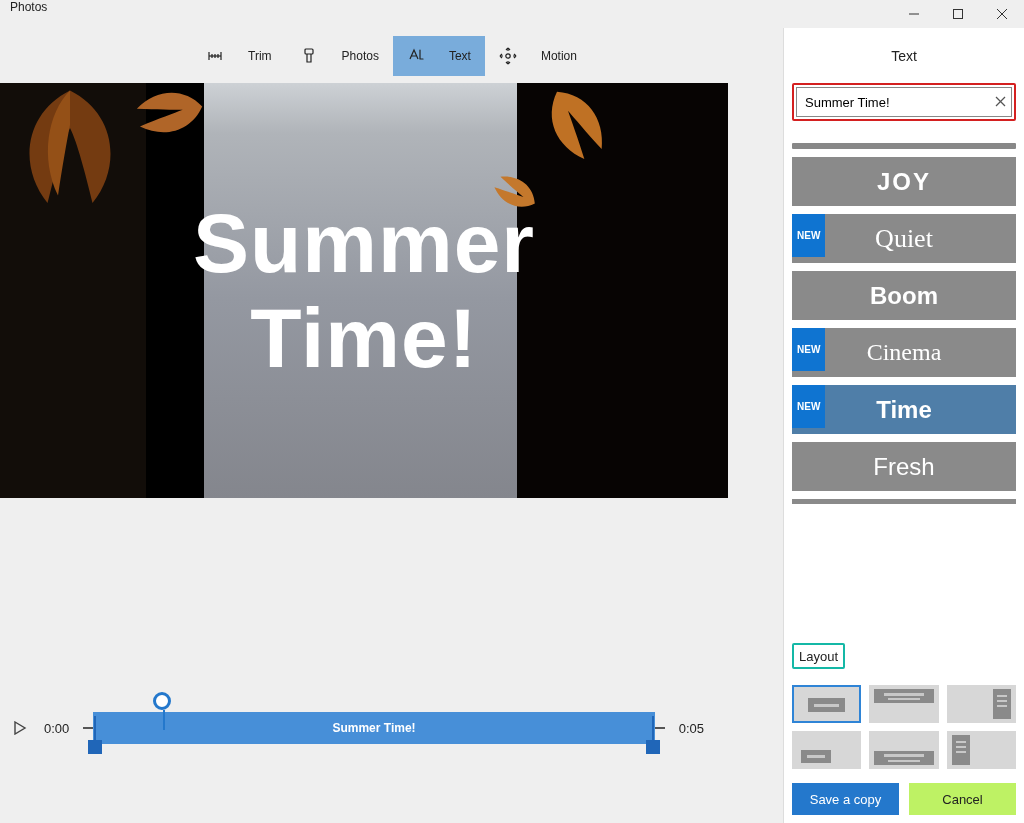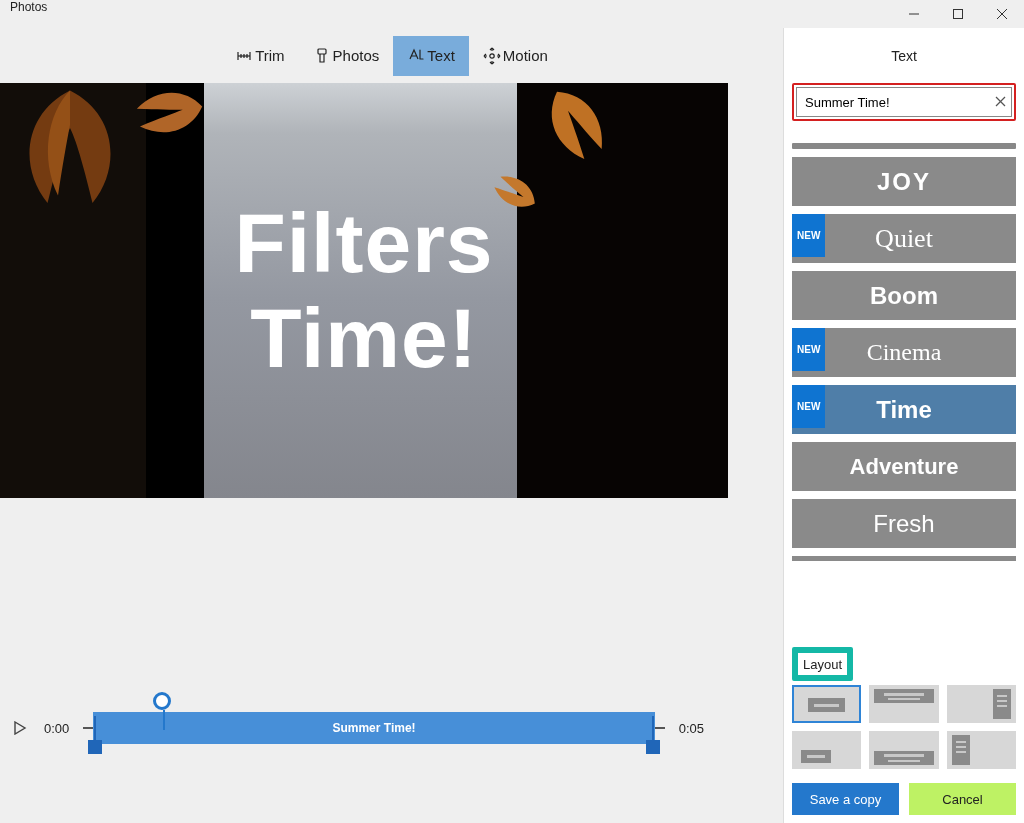--- a/index.html
+++ b/index.html
@@ -13,21 +13,21 @@
   .winbtn { width: 44px; height: 28px; display: flex; align-items: center; justify-content: center; color: #333; }
   .winbtn svg { stroke: #333; stroke-width: 1; fill: none; }
 
   
   .main { flex: 1; display: flex; position: relative; }
 
   .editor { flex: 1; display: flex; flex-direction: column; background: #efefef; position: relative; min-width:0; }
 
   
   .toolbar { height: 55px; display: flex; align-items: center; justify-content: center; gap: 0; }
-  .toolbtn { display: flex; align-items: center; gap: 2px; height: 40px; padding: 0 14px; font-size: 15px; color: #222; cursor: pointer; }
+  .toolbtn { display: flex; align-items: center; gap: 24px; height: 40px; padding: 0 14px; font-size: 12px; color: #222; cursor: pointer; }
   .toolbtn.active { background: #79acdb; }
   .toolbtn svg { stroke: #222; stroke-width: 1.2; fill: none; }
 
   
   .preview-wrap { height: 415px; position: relative; }
   .preview { position: absolute; left: 0; right: 55px; top:0; bottom:0; background: #000; overflow:hidden;}
   .preview .dark-left { position:absolute; left:0; top:0; width:20%; height:100%; background:#120d09;}
   .preview .dark-right{ position:absolute; right:0; top:0; width:29%; height:100%; background:#070403;}
   .preview .center-strip{ position:absolute; left:28%; top:0; width:43%; height:100%;
     background: linear-gradient(180deg,#cdd1d5 0%,#b0b4b9 12%,#9498a1 52%,#84868d 100%);
@@ -71,21 +71,21 @@
   .quiet{font-family:Georgia,serif; font-size:26px;}
   .boom{font-weight:800; font-size:24px;}
   .cinema{font-family:Georgia,serif; font-size:24px;}
   .bold{font-weight:900; font-size:24px;}
   .adventure{font-weight:800; font-size:22px; font-stretch:condensed;}
   .classic{font-family:Georgia,serif; font-size:22px; letter-spacing:1px;}
   .fresh{font-size:24px;}
   .style-peek{height:5px; background:#8a8a8a;}
 
   .layout-section{margin-top:18px;}
-  .layout-label-wrap{display:inline-block; border:6px solid #14b8a6; padding:2px 5px; border-radius:2px; margin-bottom:4px;}
+  .layout-label-wrap{display:inline-block; border:2px solid #14b8a6; padding:2px 5px; border-radius:2px; margin-bottom:16px;}
   .layout-label{font-size:13px; color:#222;}
   .layout-grid{display:grid; grid-template-columns:repeat(3,1fr); gap:8px;}
   .layout-item{border:1px solid transparent; background:#d7d7d7; height:38px; position:relative; cursor:pointer;}
   .layout-item.selected{border:2px solid #2f84d6;}
   .lay-box{position:absolute; background:#8a8a8a;}
   .lay-line{position:absolute; background:#c8c8c8;}
 
   .actions{display:flex; gap:10px; margin-top:14px;}
   .btn{flex:1; height:32px; display:flex; align-items:center; justify-content:center; font-size:13px; cursor:pointer;}
   .btn-primary{background:#2478cc; color:#fff;}
@@ -166,21 +166,21 @@
           <svg class="leaf" style="left:120px; top:-15px; width:90px; height:90px; transform:rotate(80deg);" viewBox="0 0 100 100">
             <path d="M50 8 C25 25 22 55 40 80 C45 58 48 40 50 30 C52 40 55 58 60 80 C78 55 75 25 50 8 Z" fill="#b96a2a"></path>
           </svg>
           <svg class="leaf" style="right:100px; top:-10px; width:100px; height:110px; transform:rotate(-30deg);" viewBox="0 0 100 100">
             <path d="M50 8 C25 25 22 55 40 80 C45 58 48 40 50 30 C52 40 55 58 60 80 C78 55 75 25 50 8 Z" fill="#c97726"></path>
           </svg>
           <svg class="leaf" style="right:185px; top:78px; width:60px; height:60px; transform:rotate(120deg);" viewBox="0 0 100 100">
             <path d="M50 8 C25 25 22 55 40 80 C45 58 48 40 50 30 C52 40 55 58 60 80 C78 55 75 25 50 8 Z" fill="#ce7e2e"></path>
           </svg>
           <div class="overlay-text">
-            <span style="white-space:pre-line;">Filters
+            <span style="white-space:pre-line;">Summer
 Time!</span>
           </div>
         </div>
       </div>
 
       <div class="timeline-wrap">
         <div class="timeline">
           <div class="play">
             <svg width="14" height="14">
                 <path d="M2 1 L12 7 L2 13 Z" fill="none" stroke="#444" stroke-width="1.4"></path>
@@ -235,23 +235,20 @@
             </div>
             <div class="style-item">
               <div class="new-badge">NEW</div>
               <span class="cinema">Cinema</span>
             </div>
             <div class="style-item selected">
               <div class="new-badge">NEW</div>
               <span class="bold">Time</span>
             </div>
             <div class="style-item">
-              <span class="adventure">Adventure</span>
-            </div>
-            <div class="style-item">
               <span class="fresh">Fresh</span>
             </div>
             <div class="style-peek"></div>
           </div>
 
         <div class="layout-section">
           <div class="layout-label-wrap">
             <span class="layout-label">Layout</span>
           </div>
           <div class="layout-grid">

